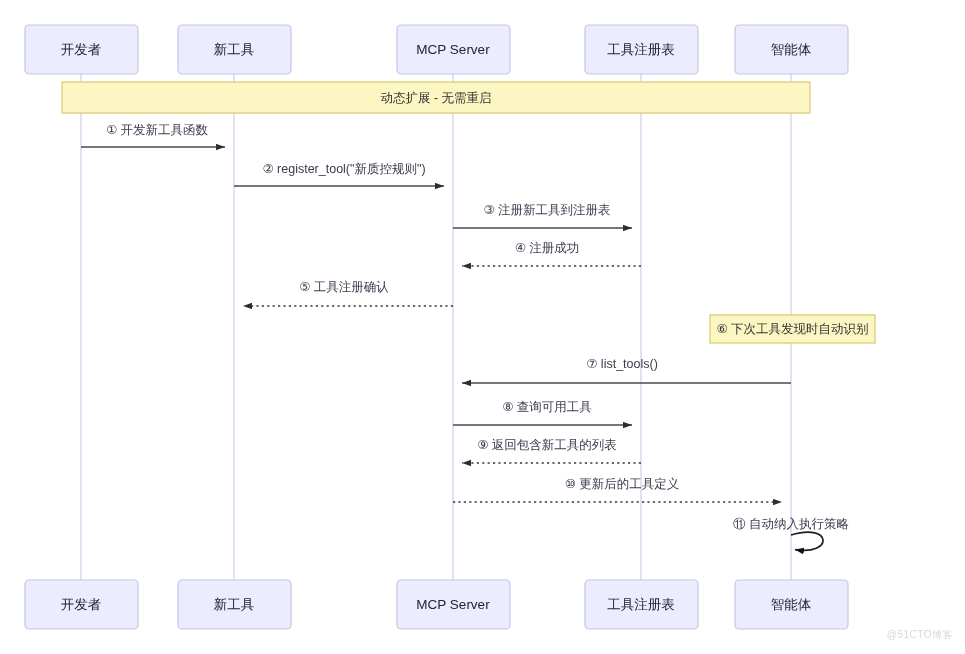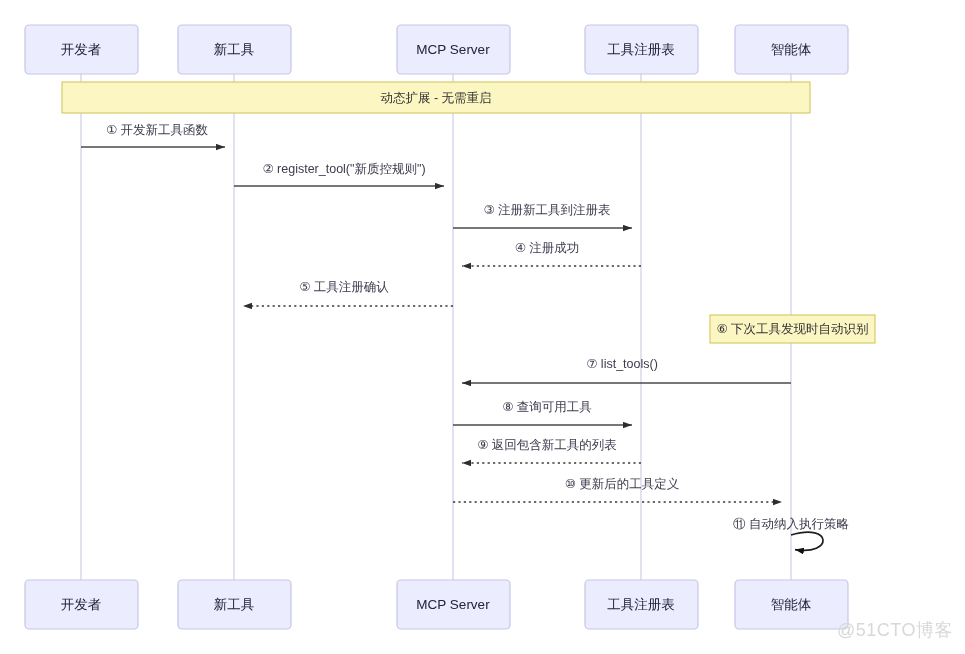--- a/index.html
+++ b/index.html
@@ -81,21 +81,21 @@
     font-size: 12.5px;
     fill: #3b3b4e;
     text-anchor: middle;
     dominant-baseline: middle;
   }
   .watermark {
     position: absolute;
     right: 12px;
     bottom: 12px;
     font-family: "Liberation Sans", "DejaVu Sans", sans-serif;
-    font-size: 18px;
+    font-size: 10px;
     color: #D8D8D8;
     letter-spacing: 0.5px;
     user-select: none;
   }
 </style>
 </head>
 <body>
 
 <div id="diagram-root">
 

